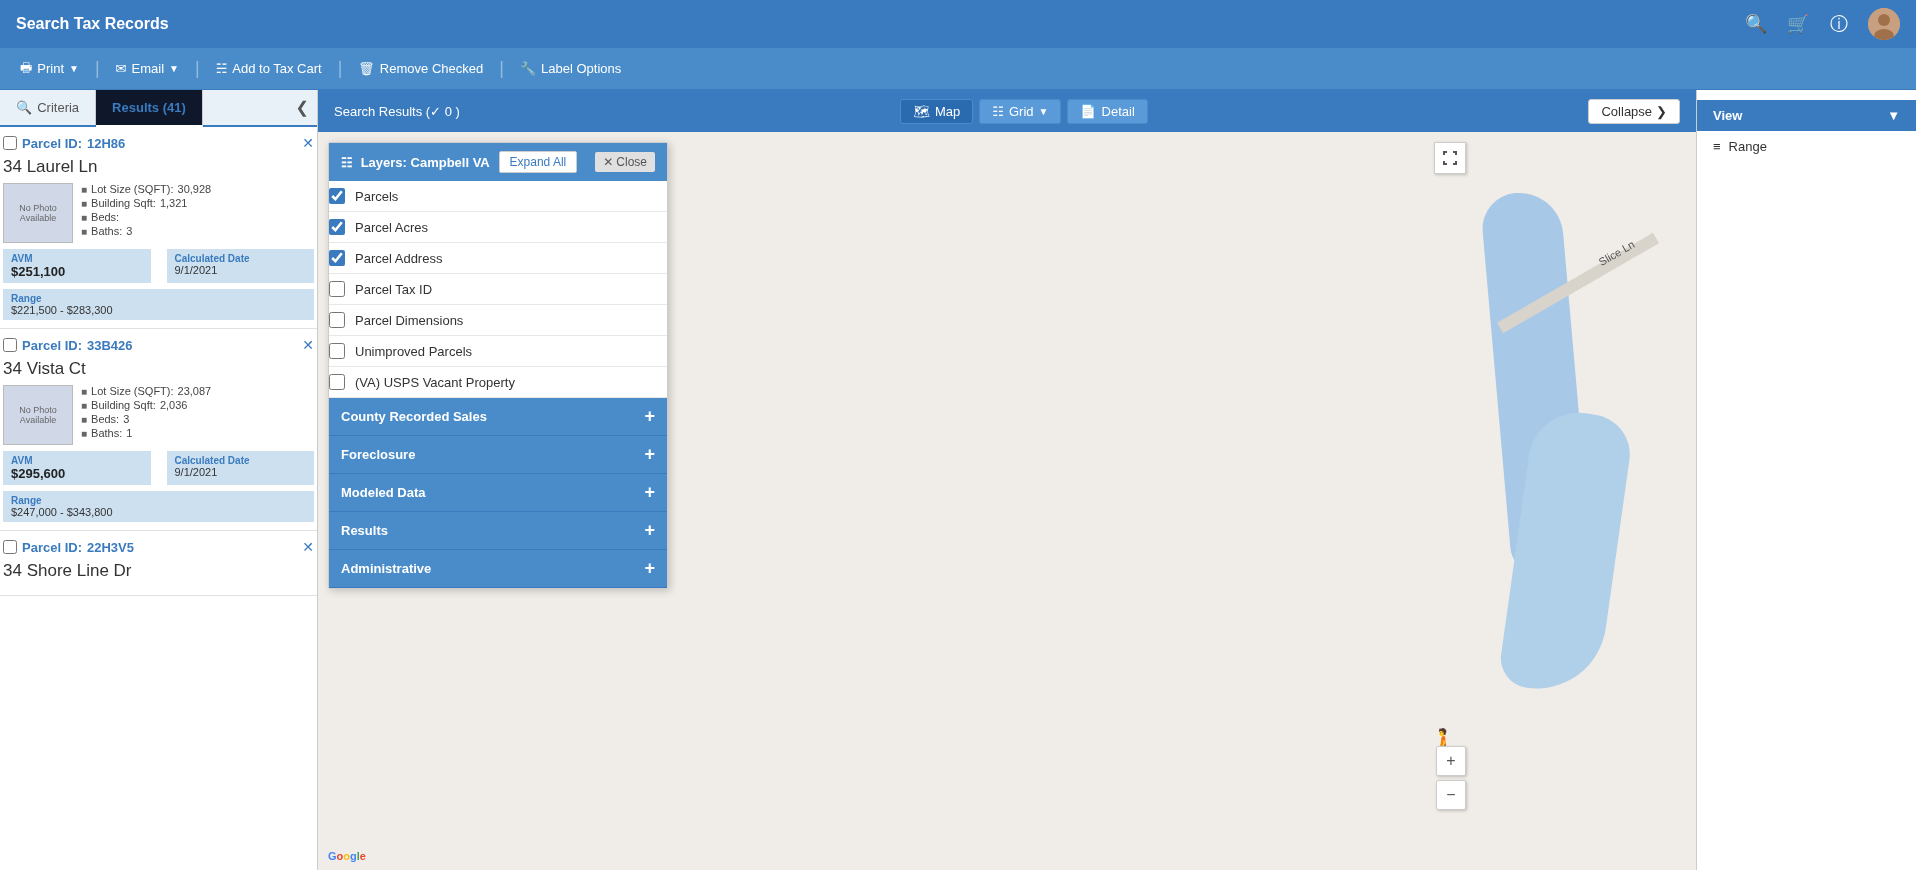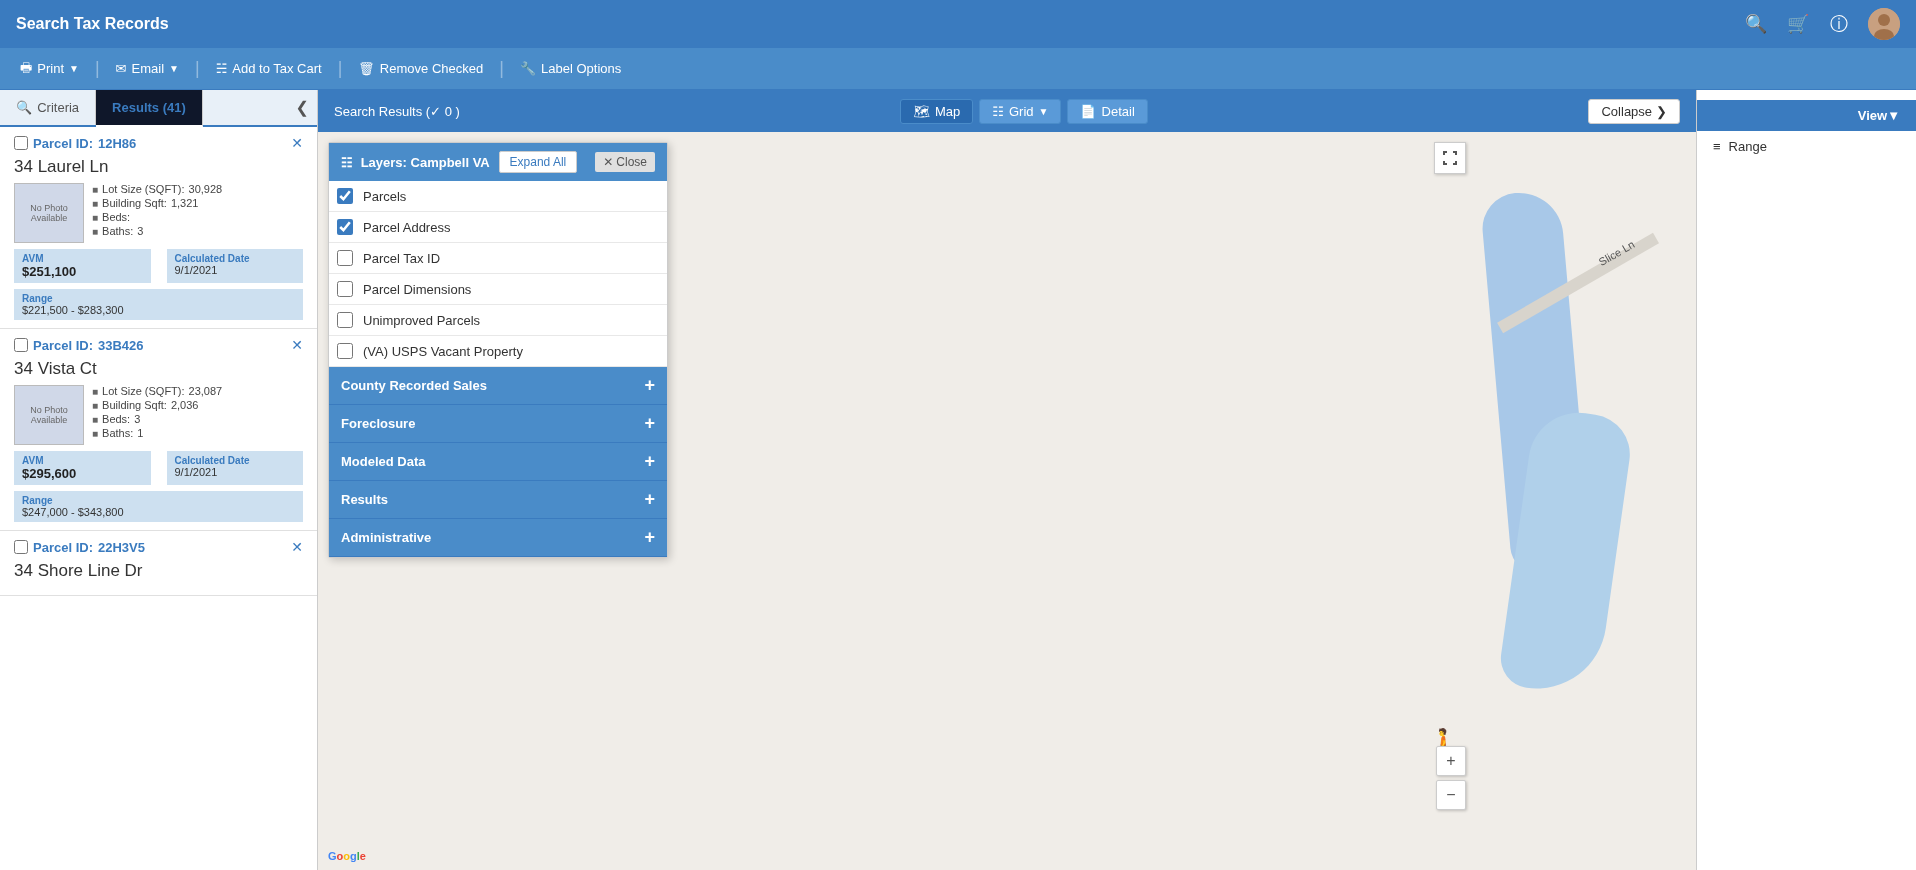--- a/index.html
+++ b/index.html
@@ -93,21 +93,21 @@
       font-size: 16px;
     }
 
     
     .parcel-list {
       overflow-y: auto;
       flex: 1;
     }
     .parcel-item {
       border-bottom: 1px solid #e0e0e0;
-      padding: 8px 14px;
+      padding: 8px 3px;
     }
     .parcel-header {
       display: flex;
       align-items: center;
       justify-content: space-between;
       margin-bottom: 6px;
     }
     .parcel-id {
       color: #3a7bbf;
       font-weight: bold;
@@ -299,21 +299,21 @@
       font-size: 12px;
       border-radius: 2px;
       display: flex;
       align-items: center;
       gap: 3px;
     }
 
     .layer-item {
       display: flex;
       align-items: center;
-      padding: 7px 8px;
+      padding: 7px 0;
       border-bottom: 1px solid #e8e8e8;
       cursor: pointer;
     }
     .layer-checkbox {
       width: 16px;
       height: 16px;
       margin-right: 10px;
       accent-color: #3a7bbf;
     }
     .layer-label { font-size: 13px; color: #333; }
@@ -344,21 +344,21 @@
       font-size: 13px;
       color: #333;
       cursor: pointer;
       display: flex;
       align-items: center;
       gap: 8px;
     }
     .view-dropdown {
       display: flex;
       align-items: center;
-      justify-content: flex-end;
+      justify-content: space-between;
       padding: 8px 16px;
       background: #3a7bbf;
       color: white;
       cursor: pointer;
     }
     .view-label { font-size: 13px; font-weight: bold; }
 
     
     .map-controls {
       position: absolute;
@@ -666,20 +666,24 @@
               </button>
             </div>
           </div>
 
           <div class="layer-item">
             <input type="checkbox" class="layer-checkbox" checked="" style="">
             <span class="layer-label">Parcels</span>
           </div>
           <div class="layer-item">
             <input type="checkbox" class="layer-checkbox" checked="" style="">
+            <span class="layer-label">Parcel Acres</span>
+          </div>
+          <div class="layer-item">
+            <input type="checkbox" class="layer-checkbox" checked="" style="">
             <span class="layer-label">Parcel Address</span>
           </div>
           <div class="layer-item">
             <input type="checkbox" class="layer-checkbox" style="">
             <span class="layer-label">Parcel Tax ID</span>
           </div>
           <div class="layer-item">
             <input type="checkbox" class="layer-checkbox" style="">
             <span class="layer-label">Parcel Dimensions</span>
           </div>

